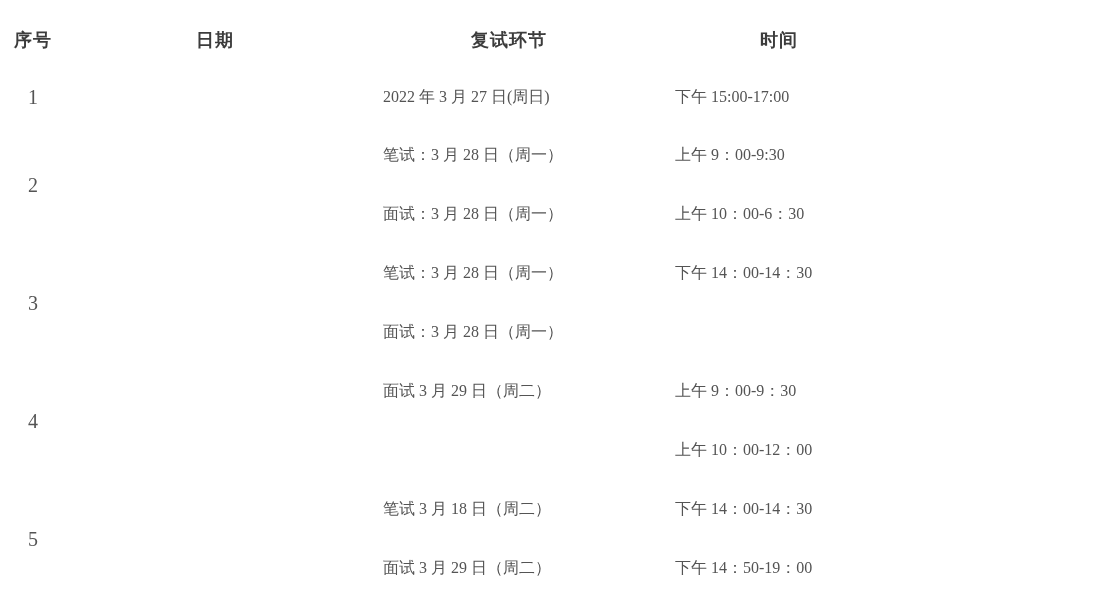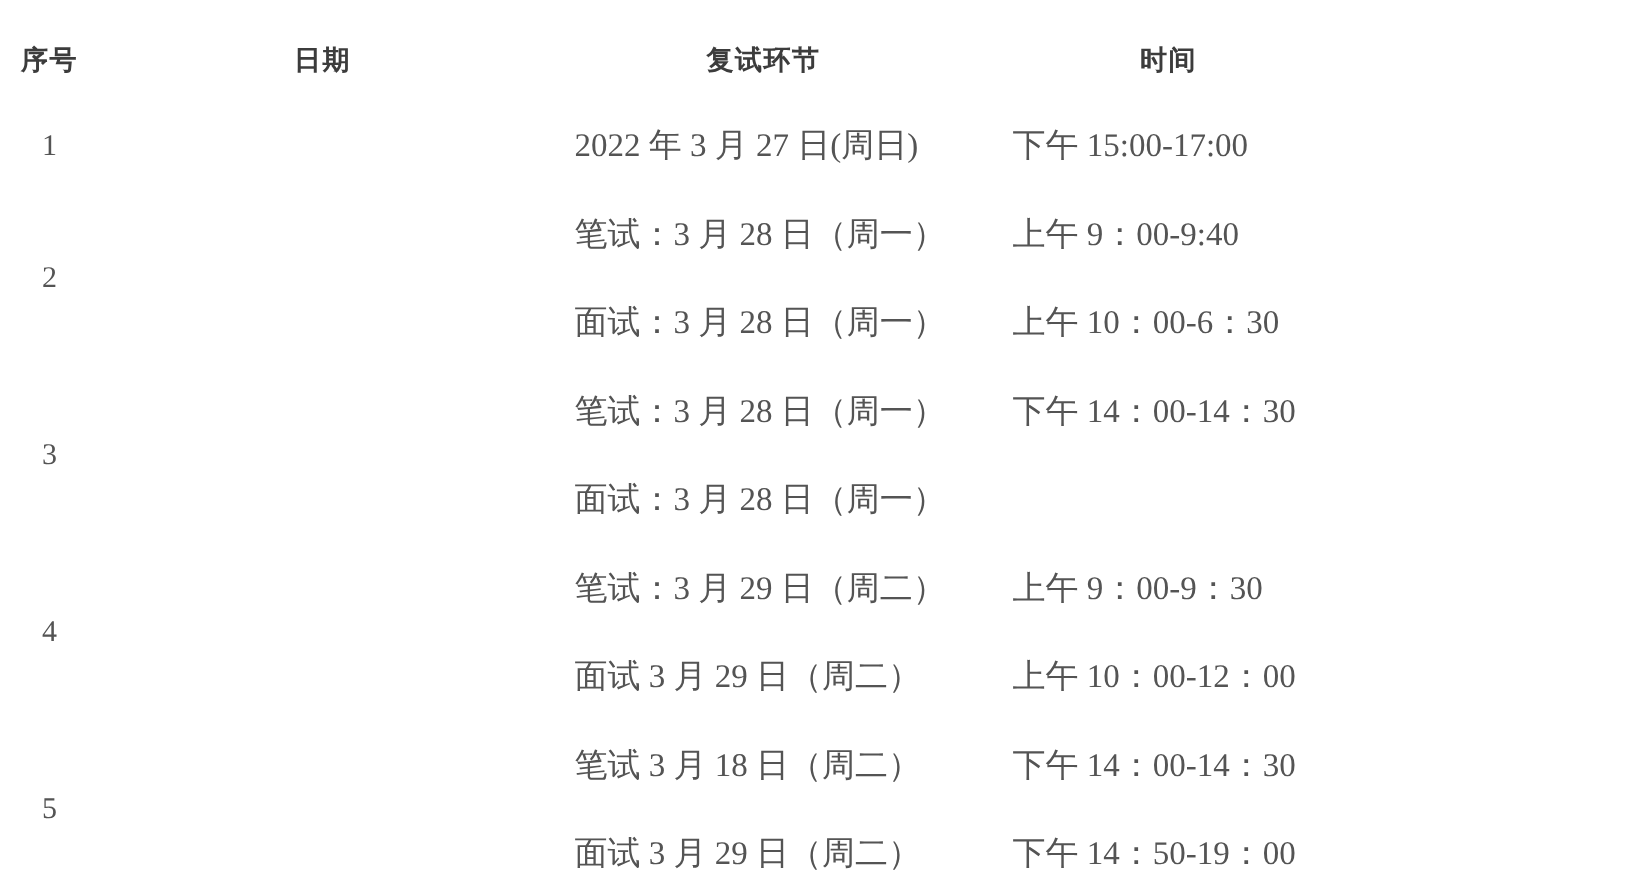--- a/index.html
+++ b/index.html
@@ -44,21 +44,21 @@
 
   
   .row-number {
     font-size: 20px;
     color: var(--body-text);
   }
   .linewrap { display: flex; flex-direction: column; height: 100%; }
   .line {
     height: 59px;
     display: flex; align-items: center;
-    font-size: 22px;
+    font-size: 16px;
     color: var(--body-text);
     white-space: pre;
   }
   .single .line { height: 58px; }
   .c3 .line { padding-left: 27px; }
   .c4 .line { padding-left: 21px; }
 </style>
 </head>
 <body>
 
@@ -94,21 +94,21 @@
       </div>
     <div class="cell c2"></div>
     <div class="cell c3">
       <div class="linewrap">
         <div class="line">笔试：3 月 28 日（周一）</div>
         <div class="line">面试：3 月 28 日（周一）</div>
       </div>
     </div>
     <div class="cell c4">
       <div class="linewrap">
-        <div class="line">上午 9：00-9:40</div>
+        <div class="line">上午 9：00-9:30</div>
         <div class="line">上午 10：00-6：30</div>
       </div>
     </div>
   </div>
 
   <div class="trow double">
     <div class="cell c1">
         <span class="row-number">3</span>
       </div>
     <div class="cell c2"></div>
@@ -125,21 +125,20 @@
     </div>
   </div>
 
   <div class="trow double">
     <div class="cell c1">
         <span class="row-number">4</span>
       </div>
     <div class="cell c2"></div>
     <div class="cell c3">
       <div class="linewrap">
-        <div class="line">笔试：3 月 29 日（周二）</div>
         <div class="line">面试 3 月 29 日（周二）</div>
       </div>
     </div>
     <div class="cell c4">
       <div class="linewrap">
         <div class="line">上午 9：00-9：30</div>
         <div class="line">上午 10：00-12：00</div>
       </div>
     </div>
   </div>

